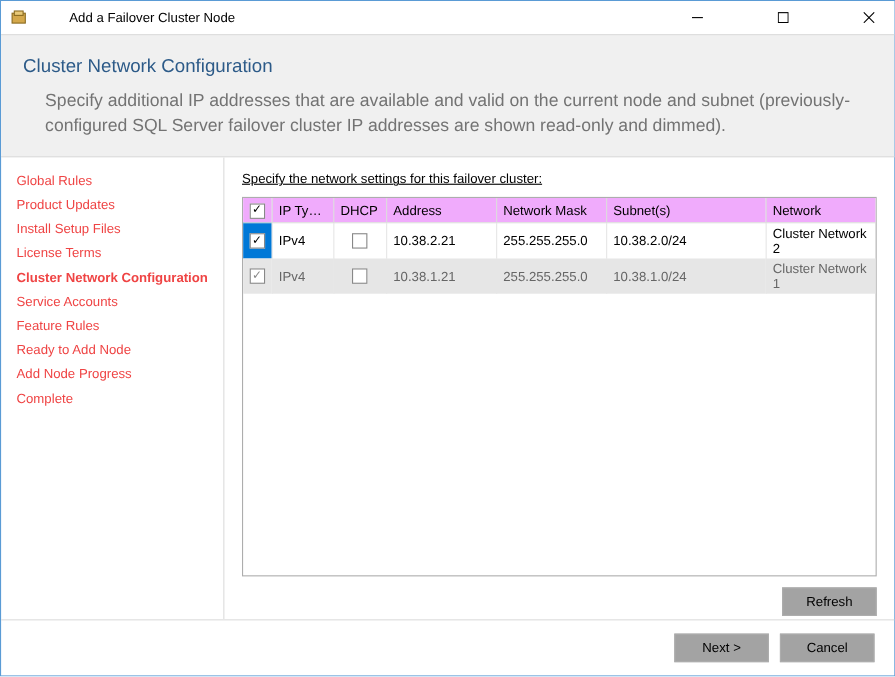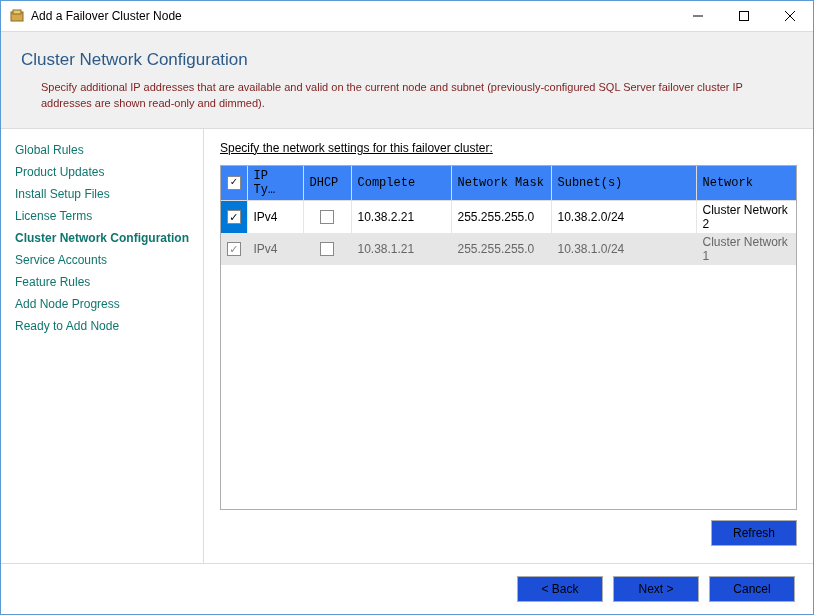--- a/index.html
+++ b/index.html
@@ -17,20 +17,21 @@
     background: #fff;
     display: flex;
     flex-direction: column;
   }
   .titlebar {
     height: 30px;
     display: flex;
     align-items: center;
     background: #fff;
     padding: 0 0 0 8px;
+    gap: 32px;
   }
   .titlebar-icon {
     width: 16px; height: 16px;
     margin-right: 6px;
     display: inline-flex;
     align-items: center; justify-content: center;
   }
   .titlebar-title { flex: 0 0 auto; font-size: 12px; }
   .titlebar-spacer { flex: 1; }
   .titlebar-btn {
@@ -45,39 +46,39 @@
     border-top: 1px solid #dcdcdc;
     border-bottom: 1px solid #dcdcdc;
     padding: 18px 20px 16px 20px;
   }
   .header-title {
     font-size: 17px;
     color: #2c5a88;
     margin: 0 0 10px 0;
   }
   .header-desc {
-    font-size: 11px;
-    color: #7f1d1d;
+    font-size: 16px;
+    color: #737373;
     margin: 0 0 0 20px;
     line-height: 1.45;
   }
   .body {
     flex: 1;
     display: flex;
     overflow: hidden;
   }
   .sidebar {
     width: 203px;
     border-right: 1px solid #dcdcdc;
     padding: 10px 0 0 14px;
   }
   .sidebar-item {
     padding: 4px 0;
     font-size: 12px;
-    color: #0f766e;
+    color: #ef4444;
     cursor: default;
   }
   .sidebar-item.active { font-weight: bold; }
   .main {
     flex: 1;
     padding: 12px 16px 8px 16px;
     display: flex;
     flex-direction: column;
   }
   .main-intro {
@@ -91,28 +92,27 @@
     height: 345px;
     overflow: hidden;
     background: #fff;
   }
   table {
     border-collapse: collapse;
     width: 100%;
     font-size: 12px;
   }
   thead th {
-    background: #3b82f6;
+    background: #f0abfc;
     border-right: 1px solid #dcdcdc;
     border-bottom: 1px solid #dcdcdc;
     text-align: left;
     font-weight: normal;
     padding: 3px 6px;
     height: 22px;
-    font-family: Liberation Mono, monospace;
   }
   thead th:last-child { border-right: none; }
   tbody td {
     border-right: 1px solid #e6e6e6;
     padding: 2px 6px;
     height: 24px;
     vertical-align: middle;
   }
   tbody td:last-child { border-right: none; }
   .row-active td:first-child { background: #0078d7; }
@@ -139,21 +139,21 @@
   .footer {
     border-top: 1px solid #dcdcdc;
     padding: 12px 18px;
     display: flex;
     justify-content: flex-end;
     gap: 10px;
   }
   .btn {
     min-width: 86px;
     height: 26px;
-    background: #1d4ed8;
+    background: #a3a3a3;
     border: 1px solid #adadad;
     font-size: 12px;
     padding: 0 14px;
     cursor: default;
     display: inline-flex;
     align-items: center;
     justify-content: center;
   }
   .col-iptype { width: 56px; }
   .col-dhcp { width: 48px; }
@@ -201,22 +201,23 @@
   <div class="body">
 
     <div class="sidebar">
       <div class="sidebar-item">Global Rules</div>
       <div class="sidebar-item">Product Updates</div>
       <div class="sidebar-item">Install Setup Files</div>
       <div class="sidebar-item">License Terms</div>
       <div class="sidebar-item active">Cluster Network Configuration</div>
       <div class="sidebar-item">Service Accounts</div>
       <div class="sidebar-item">Feature Rules</div>
+      <div class="sidebar-item">Ready to Add Node</div>
       <div class="sidebar-item">Add Node Progress</div>
-      <div class="sidebar-item">Ready to Add Node</div>
+      <div class="sidebar-item">Complete</div>
     </div>
 
     <div class="main">
       <div class="main-intro">Specify the network settings for this failover cluster:</div>
 
       <div class="grid-wrap">
         <table>
           <colgroup>
             <col style="width:26px">
             <col class="col-iptype">
@@ -224,21 +225,21 @@
             <col class="col-addr">
             <col class="col-mask">
             <col class="col-subnet">
             <col>
           </colgroup>
           <thead>
             <tr>
               <th class="cb-cell"><span class="chk checked"></span></th>
               <th>IP Ty…</th>
               <th>DHCP</th>
-              <th>Complete</th>
+              <th>Address</th>
               <th>Network Mask</th>
               <th>Subnet(s)</th>
               <th>Network</th>
             </tr>
           </thead>
           <tbody>
             <tr class="row-active">
               <td class="cb-cell"><span class="chk checked"></span></td>
               <td>IPv4</td>
               <td class="cb-cell"><span class="chk"></span></td>
@@ -260,18 +261,17 @@
         </table>
       </div>
 
       <div class="refresh-row">
         <button class="btn">Refresh</button>
       </div>
     </div>
   </div>
 
   <div class="footer">
-    <button class="btn">&lt; Back</button>
     <button class="btn">Next &gt;</button>
     <button class="btn">Cancel</button>
   </div>
 
 </div>
 
 </body></html>

